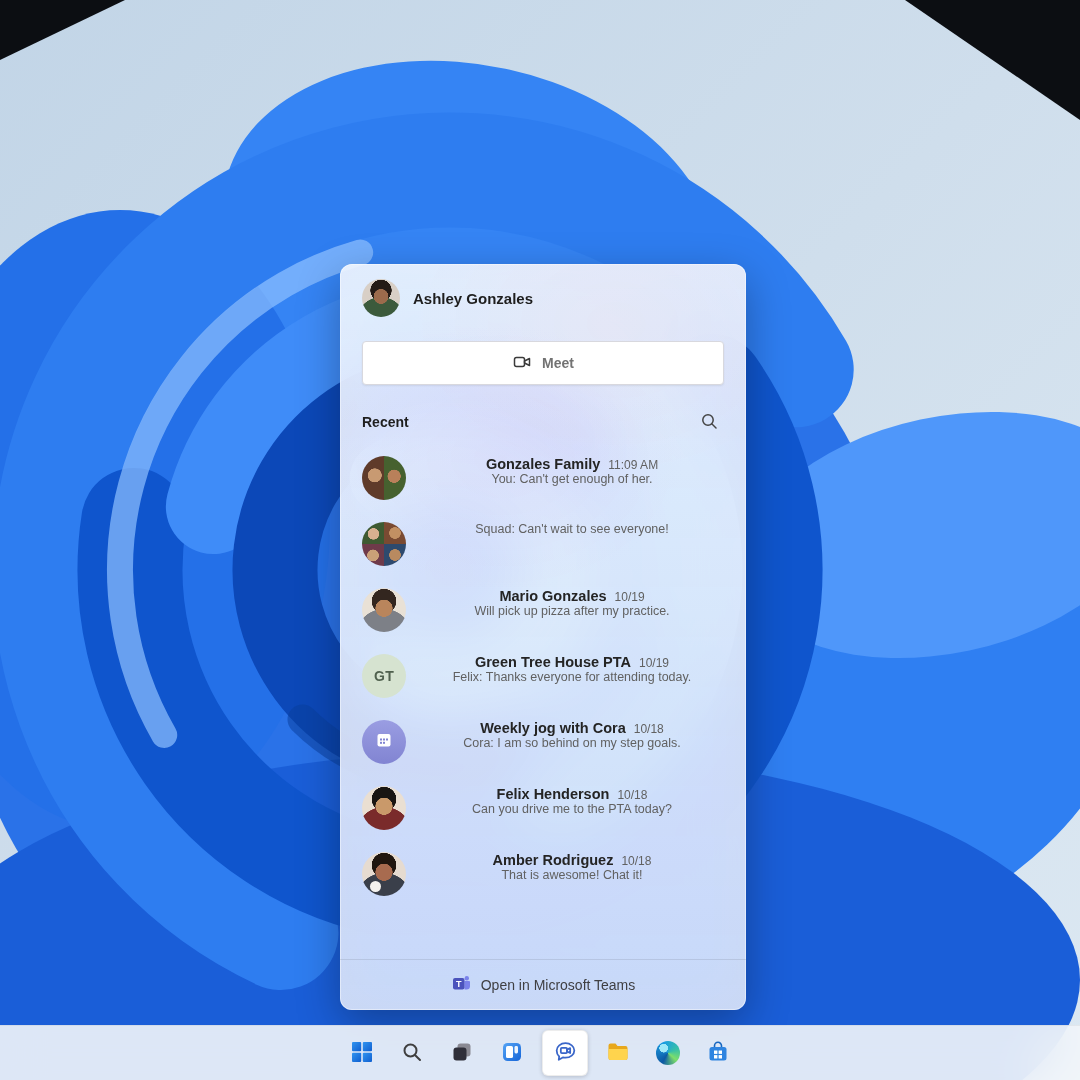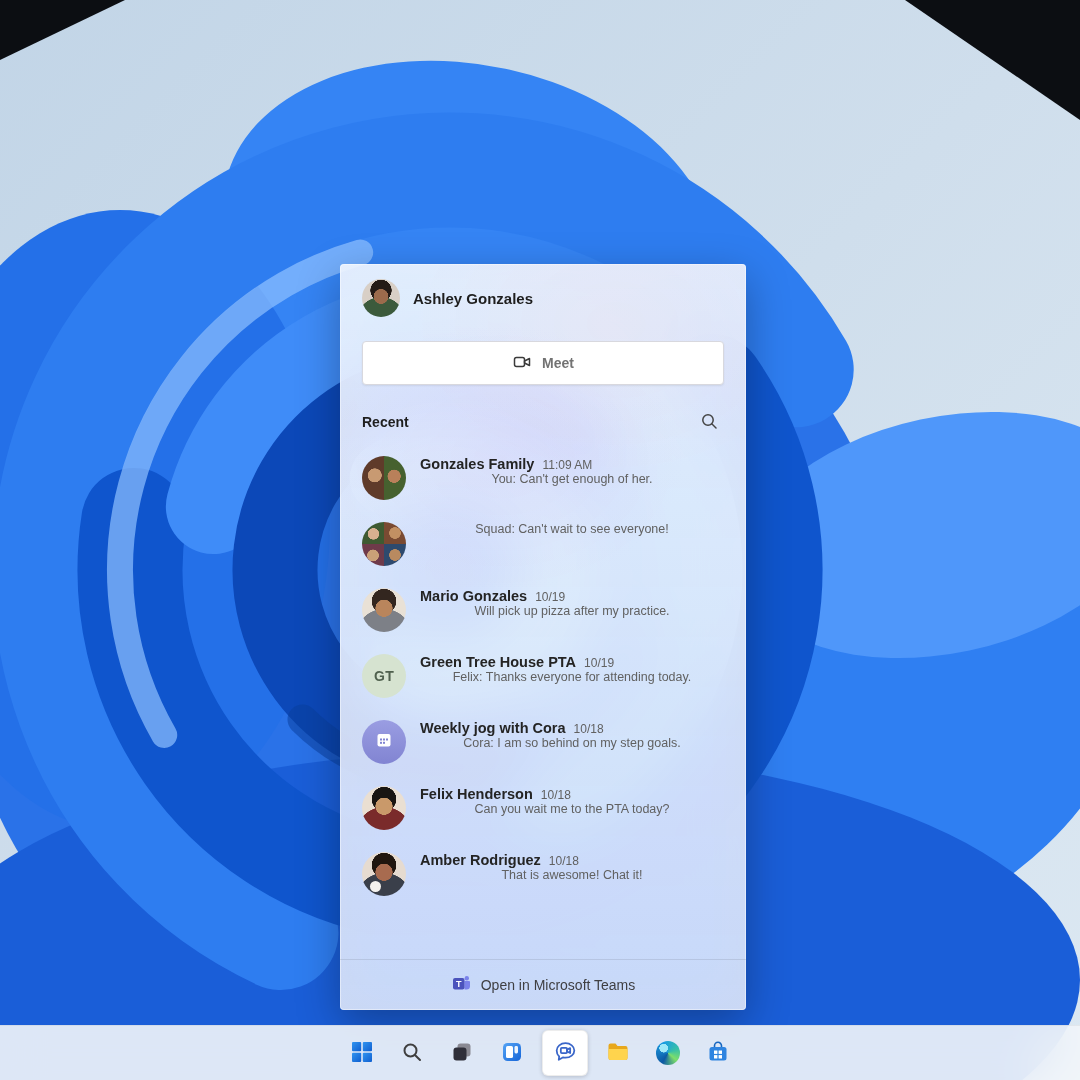--- a/index.html
+++ b/index.html
@@ -1,21 +1,21 @@
 <!DOCTYPE html>
 <html><head>
 <meta charset="utf-8">
 <style>
   html,body{margin:0;padding:0;width:1080px;height:1080px;overflow:hidden;
     font-family:"Liberation Sans", sans-serif;}
   .stage{position:relative;width:1080px;height:1080px;overflow:hidden;background:#cfdeec;}
   .wallpaper{position:absolute;inset:0;width:100%;height:100%;display:block;}
 
   
-  .panel{position:absolute;left:340px;top:264px;width:406px;height:746px;border-radius:4px;
+  .panel{position:absolute;left:340px;top:264px;width:406px;height:746px;border-radius:12px;
     background:linear-gradient(180deg,rgba(250,250,253,0.88),rgba(243,243,248,0.82));
     backdrop-filter:blur(28px) saturate(1.4);-webkit-backdrop-filter:blur(28px) saturate(1.4);
     box-shadow:0 14px 44px rgba(0,0,0,0.30), inset 0 0 0 1px rgba(255,255,255,0.45);
     display:flex;flex-direction:column;overflow:hidden;}
   .panel::before{content:"";position:absolute;inset:0;pointer-events:none;
     background:radial-gradient(260px 190px at 40% 26%, rgba(199,178,246,0.22), transparent 70%),
                radial-gradient(300px 220px at 68% 8%, rgba(255,212,220,0.20), transparent 70%);}
   .p-header{display:flex;align-items:center;gap:13px;padding:15px 22px 12px;position:relative;}
   .user-name{font-size:15px;font-weight:700;color:#1e1e1e;}
   .actions{display:flex;gap:16px;padding:12px 22px 4px;position:relative;}
@@ -23,21 +23,21 @@
     display:flex;align-items:center;justify-content:center;gap:10px;
     font-family:inherit;font-size:14px;font-weight:700;color:#737373;cursor:pointer;
     box-shadow:0 1px 2px rgba(0,0,0,0.07);}
   .recent-row{display:flex;align-items:center;justify-content:space-between;padding:18px 22px 4px;position:relative;gap:36px;}
   .recent-label{font-size:14px;font-weight:700;color:#1e1e1e;}
   .icon-btn{width:30px;height:30px;border:none;background:transparent;display:grid;place-items:center;cursor:pointer;border-radius:4px;}
 
   .conv-list{flex:1;padding:4px 0 0;position:relative;}
   .conv-item{display:flex;gap:14px;padding:11px 22px;align-items:flex-start;cursor:pointer;}
   .conv-main{flex:1;min-width:0;}
-  .conv-top{display:flex;justify-content:flex-start;align-items:baseline;gap:8px;}
+  .conv-top{display:flex;justify-content:center;align-items:baseline;gap:8px;}
   .conv-name{font-size:14.5px;font-weight:700;color:#242424;}
   .conv-time{font-size:12px;color:#616161;flex:none;}
   .conv-preview{font-size:12.5px;color:#616161;white-space:nowrap;overflow:hidden;text-overflow:ellipsis;text-align:center;}
 
   .p-footer{border-top:1px solid rgba(0,0,0,0.09);height:50px;flex:none;
     display:flex;align-items:center;justify-content:center;gap:10px;cursor:pointer;position:relative;}
   .footer-label{font-size:14px;color:#3f3f42;}
 
   
   .avatar{width:44px;height:44px;border-radius:50%;flex:none;position:relative;overflow:hidden;}
@@ -211,21 +211,21 @@
         </div>
       </div>
 
       <div class="conv-item">
         <div class="avatar person av-felix"></div>
         <div class="conv-main">
           <div class="conv-top">
             <span class="conv-name">Felix Henderson</span>
             <span class="conv-time">10/18</span>
           </div>
-          <div class="conv-preview">Can you wait me to the PTA today?</div>
+          <div class="conv-preview">Can you drive me to the PTA today?</div>
         </div>
       </div>
 
       <div class="conv-item">
         <div class="avatar person av-amber"></div>
         <div class="conv-main">
           <div class="conv-top">
             <span class="conv-name">Amber Rodriguez</span>
             <span class="conv-time">10/18</span>
           </div>

